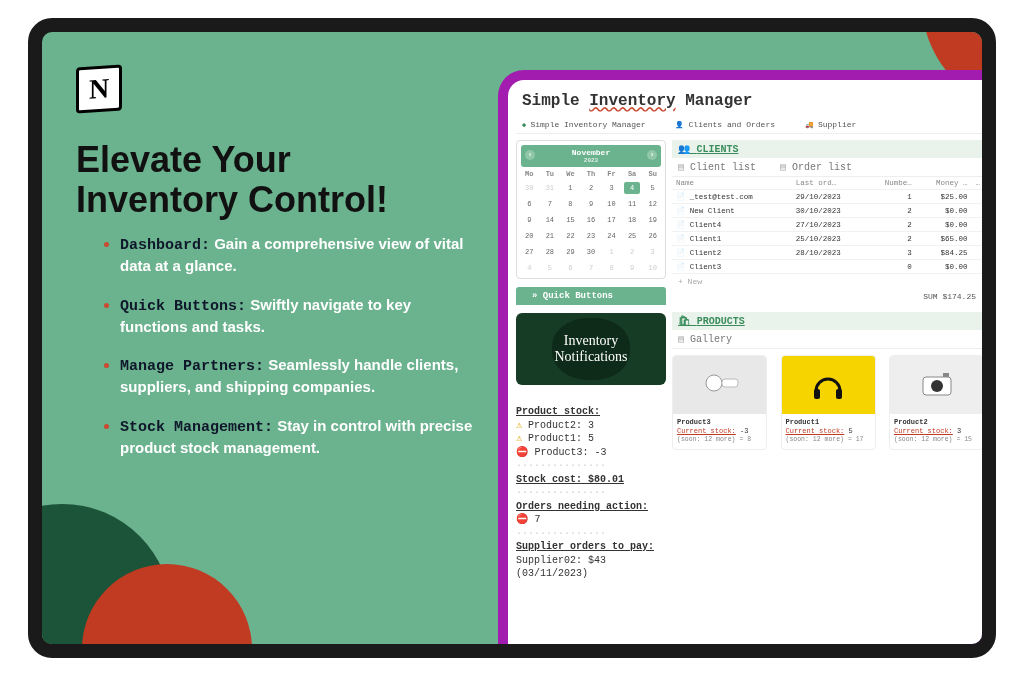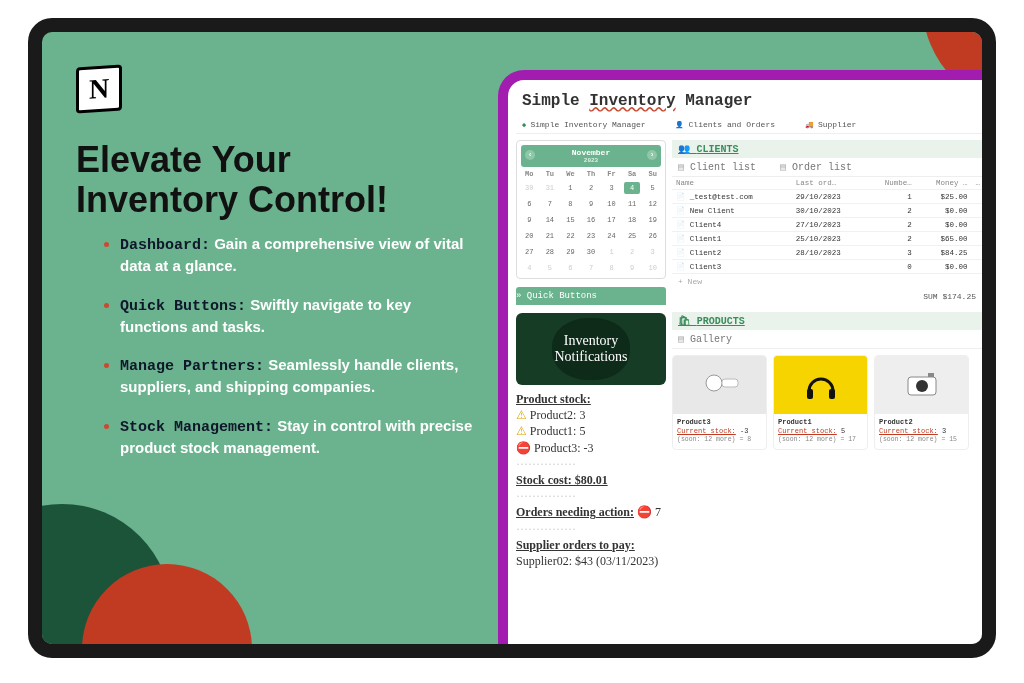--- a/index.html
+++ b/index.html
@@ -71,36 +71,36 @@
   .cal-head { background:#6bb28e; color:#fff; text-align:center; padding:3px; border-radius:3px; font-weight:700; position:relative; font-size:8px; }
   .cal-head .yr { display:block; font-size:6px; opacity:.8; }
   .cal-arrow { position:absolute; top:5px; width:10px; height:10px; background:#8fc7a8; border-radius:50%; font-size:7px; line-height:10px; }
   .cal-arrow.l{left:4px;} .cal-arrow.r{right:4px;}
   .cal-grid { display:grid; grid-template-columns:repeat(7,1fr); gap:4px; margin-top:3px; text-align:center; }
   .cal-grid .dh{ font-weight:700; color:#888; }
   .cal-grid .d { padding:2px 0; color:#666; }
   .cal-grid .d.sel { background:#6bb28e; color:#fff; border-radius:2px; }
   .cal-grid .d.fade{ color:#ccc; }
 
-  .qb-head { margin-top:8px; background:#6bb28e; color:#fff; font-weight:400; padding:4px 0; font-size:9px; border-radius:3px 3px 0 0; }
+  .qb-head { margin-top:8px; background:#6bb28e; color:#fff; font-weight:700; padding:4px 16px; font-size:9px; border-radius:3px 3px 0 0; }
   .qb-head::before { content:"» "; }
   .qb-list { border:1px solid #ddd; border-top:none; border-radius:0 0 3px 3px; }
   .qb-list div { padding:3px 6px; border-top:1px solid #eee; font-size:8px; }
   .qb-list div::before { content:"✎ "; opacity:.5; margin-right:3px; }
 
   .inv-card {
     margin-top:8px; width:150px; height:72px; background:#163c26;
     border-radius:6px; display:flex; align-items:center; justify-content:center;
     color:#fff; font-family:"Comic Sans MS",cursive; font-size:14px; text-align:center;
     position:relative; overflow:hidden;
   }
   .inv-card::before { content:""; position:absolute; width:78px; height:62px; background:#0e2a19; border-radius:46%; }
   .inv-card span{position:relative;}
 
-  .notes { margin-top:6px; font-size:12px; line-height:1.35;font-family:Liberation Serif, serif; }
+  .notes { margin-top:20px; font-size:10px; line-height:1.35; }
   .notes .hd { font-weight:700; text-decoration:underline; }
   .notes .warn::before{content:"⚠ "; color:#d9a400;}
   .notes .stop::before{content:"⛔ "; color:#c13b22;}
 
   .sect { margin-bottom:8px; }
   .sect-head {
     background:#e9f3ec; padding:3px 6px; font-weight:700; color:#3a8d5b;
     font-size:10px; text-decoration:underline;
   }
   .sect-head::before{ content:"👥 "; }
@@ -108,21 +108,21 @@
   .viewtabs { font-size:10px; color:#777; padding:3px 6px; border-bottom:1px solid #eee; display:flex; gap:24px;align-items:center; }
   .viewtabs span::before{content:"▤ "; opacity:.6;}
   table { width:100%; border-collapse:collapse; font-size:7.5px; }
   th,td { text-align:left; padding:2px 4px; border-bottom:1px solid #f1f1f1; white-space:nowrap; overflow:hidden; }
   th { color:#888; font-weight:400; }
   td.r, th.r { text-align:right; }
   td.name::before{content:"📄 "; opacity:.5;}
   .newrow { color:#aaa; padding:3px 6px; font-size:8px; }
   .sum { text-align:right; font-size:8px; padding:3px 8px; color:#555; }
 
-  .gal { display:flex; gap:6px; padding:6px 0 0 0; }
+  .gal { display:flex; gap:6px; padding:6px 0 0 0;justify-content:space-between; }
   .card { width:95px; border:1px solid #eee; border-radius:4px; overflow:hidden; font-size:7px; }
   .thumb { height:58px; display:flex; align-items:center; justify-content:center; }
   .t1{background:#e8e8e8;} .t2{background:#f5d400;} .t3{background:#eeeeee;}
   .thumb svg{width:40px;height:40px;}
   .card-body{ padding:4px; line-height:1.3; }
   .card-body .pn{font-weight:700;}
   .card-body .cs{ color:#c13b22; text-decoration:underline; }
   .card-body .sm{ color:#888; font-size:6.5px; }
 </style>
 </head>

